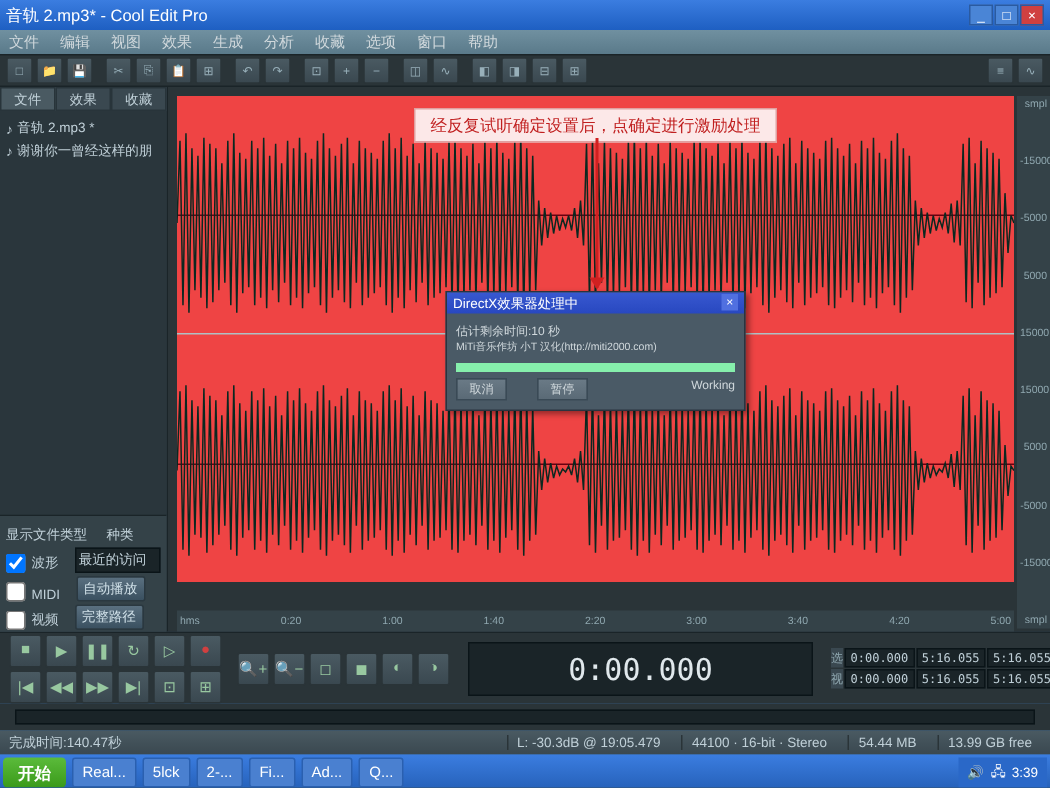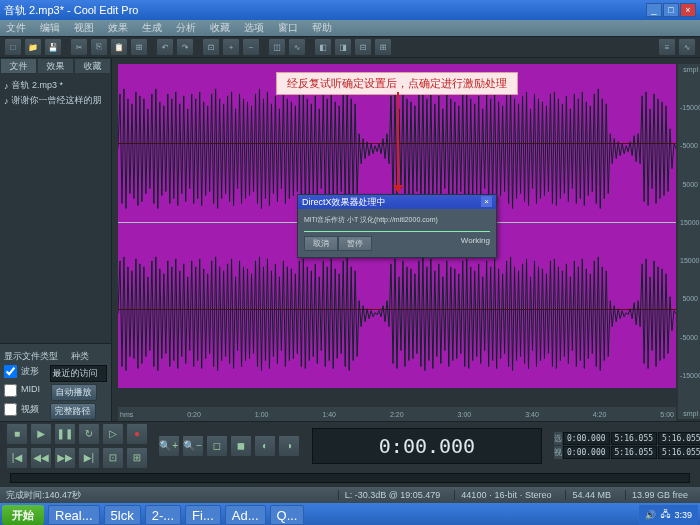--- a/index.html
+++ b/index.html
@@ -13,58 +13,58 @@
 .tbtn{width:18px;height:18px;background:linear-gradient(#4a5a62,#3a4850);border:1px solid #2a3438;border-radius:2px;display:flex;align-items:center;justify-content:center;color:#98b0ba;font-size:8px}
 .tsep{width:4px}
 .main{display:flex;height:363px;background:#2a3438}
 .sidebar{width:112px;background:#344248;border-right:1px solid #1a2428;display:flex;flex-direction:column}
 .tabs{display:flex;height:16px}
 .tab{flex:1;background:#3a4850;border:1px solid #28343a;display:flex;align-items:center;justify-content:center;color:#c0d0d8;font-size:9px}
 .tab.active{background:#4a5a62}
 .filelist{flex:1;background:#2a363c;padding:4px;color:#c0d0d8;font-size:9px;overflow:hidden}
 .filelist .item{padding:1px 0;display:flex;align-items:center;gap:3px}
 .sidebar-bottom{height:78px;background:#344248;border-top:1px solid #1a2428;padding:4px;color:#c0d0d8;font-size:9px}
-.sidebar-bottom .row{display:flex;align-items:flex-start;gap:4px;margin:2px 0}
+.sidebar-bottom .row{display:flex;align-items:flex-end;gap:4px;margin:2px 0}
 .sbbtn{background:linear-gradient(#5a7080,#3a5060);border:1px solid #2a3840;color:#d0e0e8;font-size:9px;padding:1px 4px;border-radius:2px}
 .select{background:#1a2428;border:1px solid #0a1418;color:#c0d0d8;font-size:9px;padding:1px 2px;flex:1}
 .wavearea{flex:1;position:relative;background:#2a3438;display:flex;flex-direction:column}
-.wavecanvas{flex:1;position:relative;background:#a21caf;margin:6px 24px 19px 6px;overflow:hidden}
+.wavecanvas{flex:1;position:relative;background:#ef4444;margin:6px 24px 19px 6px;overflow:hidden}
 .ampscale{position:absolute;right:0;top:6px;bottom:2px;width:22px;background:#344248;color:#90a8b0;font-size:7px;display:flex;flex-direction:column;justify-content:space-between;padding:2px;text-align:right}
 .wave{position:absolute;left:0;right:0}
 .wave.top{top:0;height:49%;border-bottom:1px solid #b0c0c4}
 .wave.bot{top:51%;height:49%}
 .centerline{position:absolute;left:0;right:0;height:1px;background:#6a0010}
 .waveform{position:absolute;left:0;right:0;top:0;bottom:0}
 .timeruler{height:14px;background:#344248;margin:0 24px 0 6px;color:#90a8b0;font-size:7px;display:flex;align-items:center;justify-content:space-between;padding:0 2px}
 .annotation{position:absolute;top:8px;left:50%;transform:translateX(-50%);background:#fce8e8;border:1px solid #e0a0a0;color:#c02020;padding:3px 10px;font-size:11px;z-index:5}
 .arrow{position:absolute;top:28px;left:50%;z-index:5;width:2px;height:100px;background:#d02020}
 .arrow::after{content:'';position:absolute;bottom:-6px;left:-4px;border:5px solid transparent;border-top:8px solid #d02020}
 .dialog{position:absolute;top:130px;left:50%;transform:translateX(-50%);width:200px;background:#4a5a66;border:1px solid #2a3440;z-index:10;box-shadow:2px 2px 4px rgba(0,0,0,.4)}
 .dlg-title{height:14px;background:linear-gradient(#3858d0,#2848c0);color:#fff;font-size:9px;padding:1px 4px;display:flex;}
 .dlg-title .x{margin-left:auto;background:#5070e0;width:11px;height:11px;display:flex;align-items:center;justify-content:center;font-size:8px}
 .dlg-body{padding:6px;color:#d0d8dc;font-size:8px}
 .progress{height:10px;background:#2a3840;border:1px solid #1a2830;margin:4px 0;position:relative}
 .progress-fill{height:100%;background:#f0f0f0;width:44%}
-.dlg-btns{display:flex;gap:0;margin-top:6px;padding-top:4px;border-top:1px solid #86efac}
+.dlg-btns{display:flex;gap:20px;margin-top:6px;padding-top:4px;border-top:6px solid #86efac}
 .dlg-btn{background:linear-gradient(#6a7a86,#5a6a76);border:1px solid #3a4a56;color:#d0d8dc;font-size:8px;padding:1px 8px}
 .transport{height:48px;background:#2a3438;border-top:1px solid #1a2428;display:flex;align-items:center;padding:2px 6px;gap:4px}
 .transbtn{width:22px;height:22px;background:linear-gradient(#4a5a62,#3a4850);border:1px solid #2a3438;border-radius:2px;display:flex;align-items:center;justify-content:center;color:#98c8a0;font-size:10px}
 .transbtn.rec{color:#d04040}
 .timedisplay{flex:1;background:#1a2428;border:1px solid #0a1418;height:36px;display:flex;align-items:center;justify-content:center;color:#e0e8ec;font-size:20px;font-family:monospace;margin:0 8px}
 .selpanel{width:140px;display:flex;flex-direction:column;gap:1px;font-size:8px;color:#90a8b0}
 .selrow{display:flex;gap:1px}
 .selcell{flex:1;background:#1a2428;border:1px solid #0a1418;padding:1px 3px;color:#c0d0d8;text-align:right;font-family:monospace}
 .sellabel{width:16px;background:#3a4850;display:flex;align-items:center;justify-content:center}
 .zoomrow{height:18px;background:#2a3438;display:flex;align-items:center;padding:0 6px;gap:2px}
 .levelmeter{flex:1;height:10px;background:#1a2428;border:1px solid #0a1418;margin:0 4px}
 .statusbar{height:16px;background:linear-gradient(#4a5a62,#3a4850);display:flex;align-items:center;padding:0 6px;color:#c0d0d8;font-size:9px;gap:8px}
 .statusbar .cell{border-left:1px solid #2a3438;padding:0 6px}
 .taskbar{height:24px;background:linear-gradient(#3b7de0,#2560b8);display:flex;align-items:center;padding:0 2px;gap:4px}
 .startbtn{height:20px;background:linear-gradient(#5bbb3b,#3a9a1a);border-radius:3px;padding:0 10px;display:flex;align-items:center;color:#fff;font-weight:bold;font-size:11px}
-.taskbtn{height:20px;background:#4a80d0;border:1px solid #2a60b0;border-radius:2px;padding:0 6px;display:flex;align-items:center;color:#fff;font-size:13px;gap:3px}
+.taskbtn{height:20px;background:#4a80d0;border:1px solid #2a60b0;border-radius:2px;padding:0 6px;display:flex;align-items:center;color:#fff;font-size:10px;gap:3px}
 .tray{margin-left:auto;background:#2a68c8;height:20px;display:flex;align-items:center;padding:0 6px;color:#fff;font-size:9px;gap:4px}
 </style>
 </head>
 <body>
 
 <div class="titlebar">
   <span>音轨 2.mp3* - Cool Edit Pro</span>
   <div class="wincontrols">
     <div class="winbtn">_</div>
     <div class="winbtn">□</div>
@@ -158,20 +158,21 @@
             <path d="M0,85 L2,32 L4,138 L6,28 L8,142 L10,38 L12,128 L14,42 L16,130 L18,30 L20,140 L22,35 L24,135 L26,38 L28,128 L30,48 L32,122 L34,32 L36,138 L38,28 L40,142 L42,40 L44,130 L46,45 L48,125 L50,32 L52,138 L54,38 L56,132 L58,30 L60,140 L62,42 L64,128 L66,35 L68,135 L70,48 L72,122 L74,32 L76,138 L78,38 L80,132 L82,30 L84,140 L86,40 L88,130 L90,45 L92,125 L94,32 L96,138 L98,28 L100,142 L102,38 L104,132 L106,42 L108,128 L110,35 L112,135 L114,30 L116,140 L118,48 L120,122 L122,32 L124,138 L126,38 L128,132 L130,40 L132,130 L134,45 L136,125 L138,32 L140,138 L142,28 L144,142 L146,38 L148,132 L150,30 L152,140 L154,42 L156,128 L158,35 L160,135 L162,48 L164,122 L166,32 L168,138 L170,38 L172,132 L174,40 L176,130 L178,45 L180,125 L182,32 L184,138 L186,30 L188,140 L190,38 L192,132 L194,42 L196,128 L198,35 L200,135 L202,48 L204,122 L206,32 L208,138 L210,38 L212,132 L214,30 L216,140 L218,40 L220,130 L222,45 L224,125 L226,32 L228,138 L230,28 L232,142 L234,38 L236,132 L238,42 L240,128 L242,72 L244,98 L246,77 L248,93 L250,80 L252,90 L254,82 L256,88 L258,84 L260,86 L262,82 L264,88 L266,77 L268,93 L270,72 L272,98 L274,35 L276,135 L278,30 L280,140 L282,48 L284,122 L286,32 L288,138 L290,38 L292,132 L294,40 L296,130 L298,45 L300,125 L302,32 L304,138 L306,28 L308,142 L310,38 L312,132 L314,30 L316,140 L318,42 L320,128 L322,35 L324,135 L326,48 L328,122 L330,32 L332,138 L334,38 L336,132 L338,40 L340,130 L342,45 L344,125 L346,32 L348,138 L350,30 L352,140 L354,38 L356,132 L358,42 L360,128 L362,35 L364,135 L366,48 L368,122 L370,32 L372,138 L374,38 L376,132 L378,30 L380,140 L382,40 L384,130 L386,45 L388,125 L390,32 L392,138 L394,28 L396,142 L398,38 L400,132 L402,42 L404,128 L406,35 L408,135 L410,30 L412,140 L414,48 L416,122 L418,32 L420,138 L422,38 L424,132 L426,40 L428,130 L430,45 L432,125 L434,32 L436,138 L438,30 L440,140 L442,38 L444,132 L446,42 L448,128 L450,35 L452,135 L454,48 L456,122 L458,32 L460,138 L462,38 L464,132 L466,30 L468,140 L470,40 L472,130 L474,45 L476,125 L478,32 L480,138 L482,28 L484,142 L486,38 L488,132 L490,42 L492,128 L494,72 L496,98 L498,77 L500,93 L502,80 L504,90 L506,82 L508,88 L510,84 L512,86 L514,80 L516,90 L518,74 L520,96 L522,72 L524,98 L526,35 L528,135 L530,30 L532,140 L534,48 L536,122 L538,32 L540,138 L542,38 L544,132 L546,40 L548,130 L550,45 L552,125 L554,68 L556,102 L558,82 L560,85" stroke="#0a2820" stroke-width="1" fill="none"></path>
           </svg>
       </div>
 
       <div class="dialog">
         <div class="dlg-title">
           <span>DirectX效果器处理中</span>
           <div class="x">×</div>
         </div>
         <div class="dlg-body">
+          <div>估计剩余时间:10 秒</div>
           <div style="font-size:7px">MiTi音乐作坊 小T 汉化(http://miti2000.com)</div>
           <div class="dlg-btns">
             <button class="dlg-btn">取消</button>
             <button class="dlg-btn">暂停</button>
             <span style="margin-left:auto;font-size:8px">Working</span>
           </div>
         </div>
       </div>
     </div>
     <div class="ampscale">

